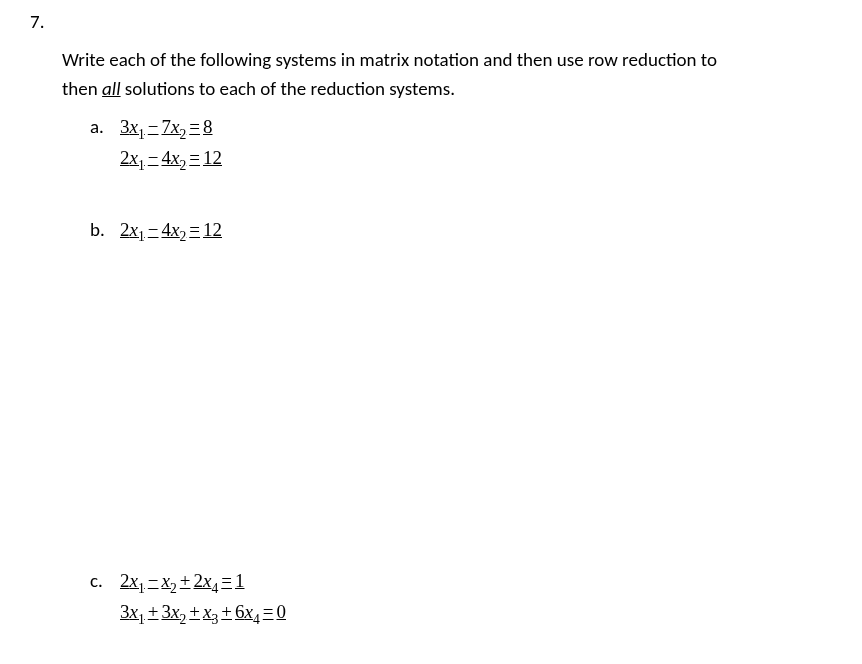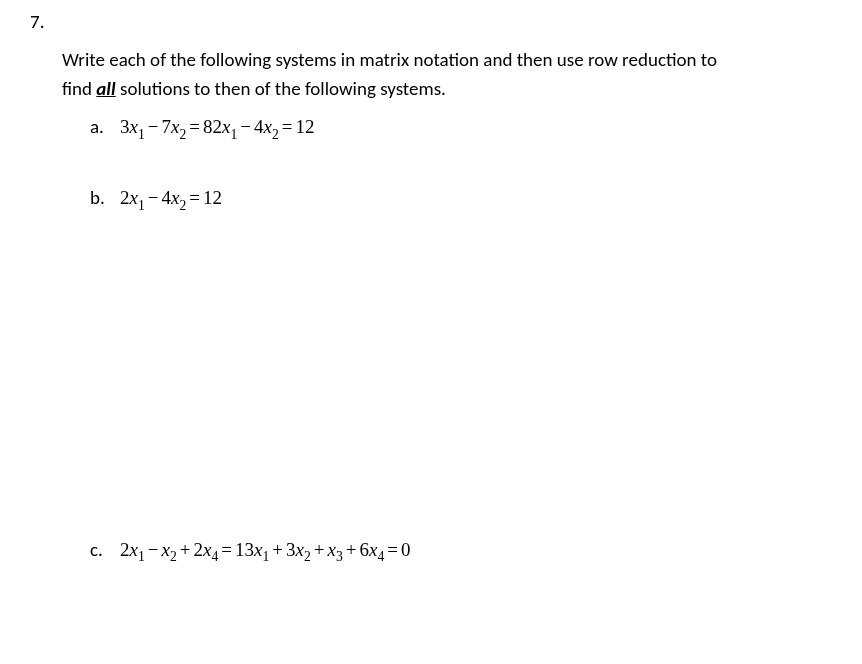--- a/index.html
+++ b/index.html
@@ -27,21 +27,21 @@
       flex-shrink: 0;
     }
     .question-text {
       flex: 1;
       line-height: 1.5;
       margin-top: 36px;
     }
     .underline-italic {
       text-decoration: underline;
       font-style: italic;
-      font-weight: bold;
+      font-weight: normal;
     }
     .part {
       display: flex;
       align-items: flex-start;
       margin-left: 60px;
     }
     .part-a {
       margin-top: 10px;
     }
     .part-b {
@@ -50,21 +50,22 @@
     .part-c {
       margin-top: 320px;
     }
     .part-label {
       width: 30px;
       flex-shrink: 0;
       padding-top: 2px;
     }
     .equations {
       display: flex;
-      flex-direction: row;
+      flex-direction: column;
+      text-decoration: underline;
     }
     .equation {
       font-family: 'Cambria Math', 'Times New Roman', serif;
       font-size: 19px;
       line-height: 1.5;
       white-space: nowrap;
     }
     .sub {
       font-size: 0.72em;
       vertical-align: sub;
@@ -78,21 +79,21 @@
       margin: 0 3px;
     }
   </style>
 </head>
 <body>
 
 <div class="question-row">
   <div class="question-number">7.</div>
   <div class="question-text">
     <span>Write each of the following systems in matrix notation and then use row reduction to</span><br>
-    <span>find </span><span class="underline-italic">all</span><span> solutions to then of the following systems.</span>
+    <span>then </span><span class="underline-italic">all</span><span> solutions to each of the reduction systems.</span>
   </div>
 </div>
 
 <div class="part part-a">
   <div class="part-label">a.</div>
   <div class="equations">
     <div class="equation"><span>3</span><span class="var">x</span><span class="sub">1</span><span class="op">−</span><span>7</span><span class="var">x</span><span class="sub">2</span><span class="op">=</span><span>8</span></div>
     <div class="equation"><span>2</span><span class="var">x</span><span class="sub">1</span><span class="op">−</span><span>4</span><span class="var">x</span><span class="sub">2</span><span class="op">=</span><span>12</span></div>
   </div>
 </div>

